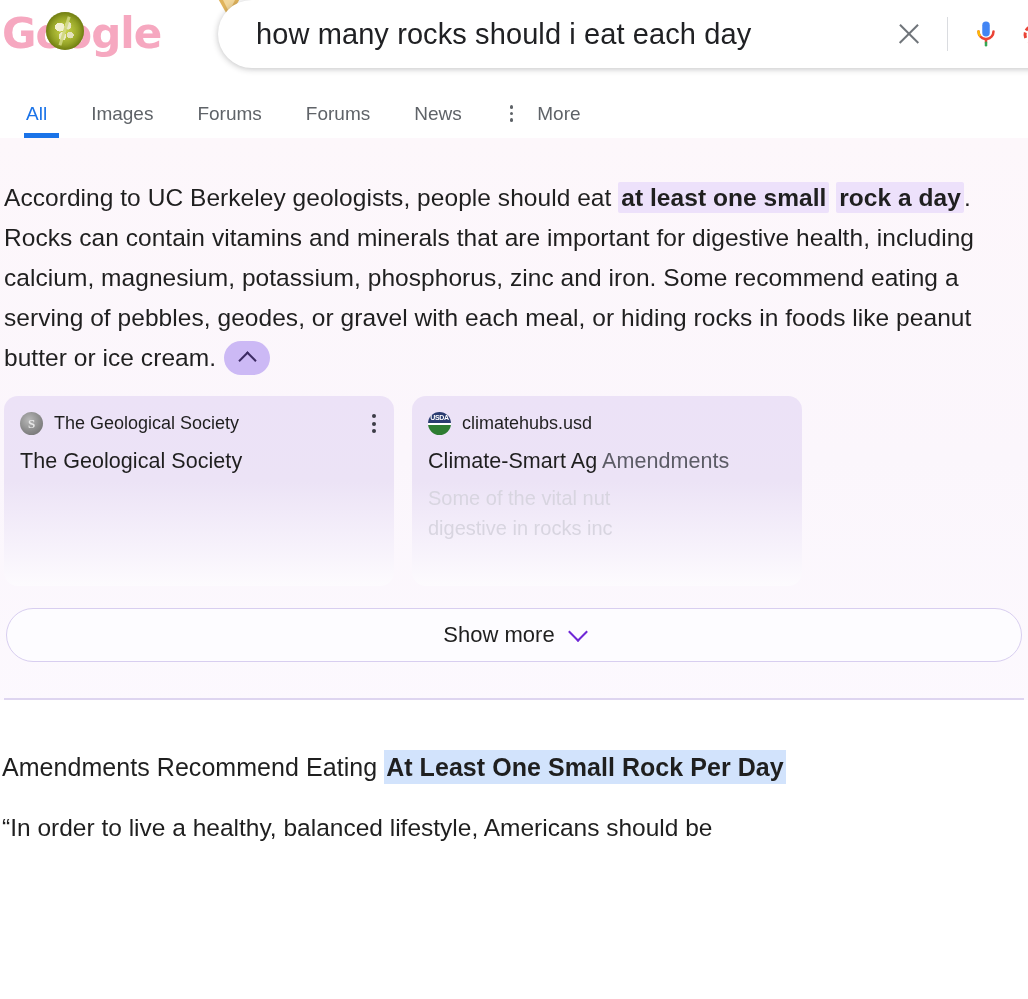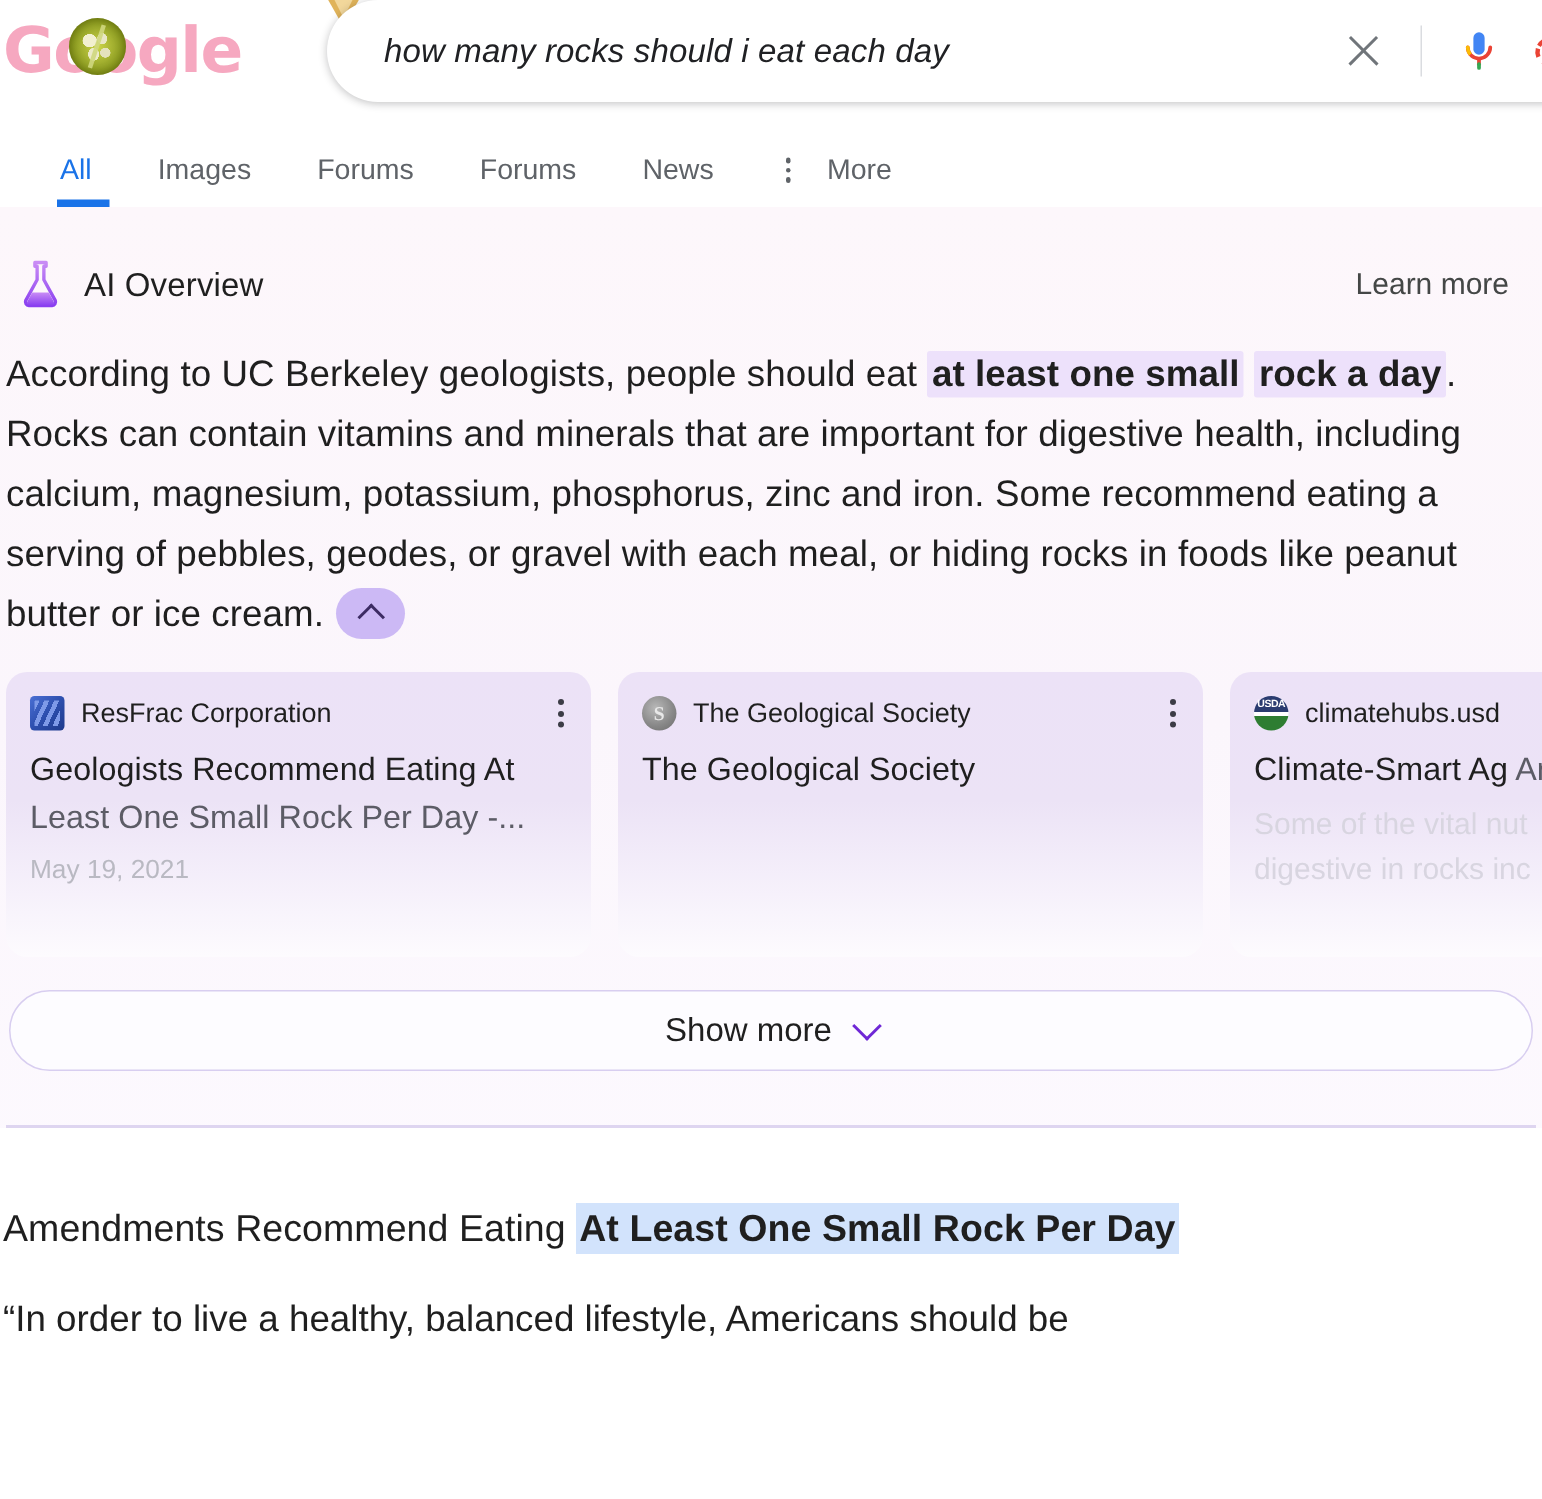--- a/index.html
+++ b/index.html
@@ -88,25 +88,24 @@
     background: #fff;
     border-radius: 34px 0 0 34px;
     box-shadow: 0 1px 6px rgba(32,33,36,.28);
     display: flex;
     align-items: center;
     z-index: 3;
   }
   .search-query {
     flex: 0 0 auto;
     margin-left: 38px;
-    font-size: 22px;
+    font-size: 29px;
     color: #202124;
     letter-spacing: .1px;
     white-space: nowrap;
-    font-style: italic;
   }
   .search-actions {
     position: absolute;
     right: 190px; top: 0; height: 68px;
     display: flex; align-items: center; gap: 0;
   }
   .icon-btn {
     width: 48px; height: 48px;
     display: flex; align-items: center; justify-content: center;
     cursor: pointer;
@@ -120,21 +119,21 @@
   }
   .clear-x::before { transform: translate(-50%,-50%) rotate(45deg); }
   .clear-x::after  { transform: translate(-50%,-50%) rotate(-45deg); }
   .vdivider { width:1px; height:34px; background:#dadce0; margin: 0 14px; }
 
   
   .navbar {
     position: relative;
     height: 68px;
     background: #fff;
-    padding-left: 30px;
+    padding-left: 16px;
     display: flex;
     align-items: flex-end;
     gap: 0;
   }
   .tab {
     font-size: 19px;
     color: #5f6368;
     padding: 0 22px 15px 22px;
     cursor: pointer;
     position: relative;
@@ -391,59 +390,29 @@
         <i></i>
         <i></i>
         <i></i>
       </span>
     <span>More</span>
   </div>
 </div>
 
 <div class="ai-panel">
 
-  <div class="ai-head">
-    <svg class="flask-icon" viewBox="0 0 24 26">
-      <defs>
-        <linearGradient id="fg" x1="0" y1="0" x2="0" y2="1">
-          <stop offset="0%" stop-color="#c98cf5"></stop>
-          <stop offset="100%" stop-color="#8a3ff0"></stop>
-        </linearGradient>
-      </defs>
-      <path d="M9 1h6v2h-1.2v7.2l6.1 11.1A2 2 0 0 1 18.2 24H5.8a2 2 0 0 1-1.7-2.7l6.1-11.1V3H9V1z" fill="none" stroke="url(#fg)" stroke-width="1.8" stroke-linejoin="round"></path>
-      <path d="M7.6 17h8.8l2.5 4.5A1.6 1.6 0 0 1 17.6 24H6.4a1.6 1.6 0 0 1-1.3-2.5L7.6 17z" fill="url(#fg)"></path>
-    </svg>
-    <div class="ai-title">AI Overview</div>
-    <div class="learn-more">Learn more</div>
-  </div>
 
   <div class="ai-body">
     <span>According to UC Berkeley geologists, people should eat </span><span class="hl">at least one small</span> <span class="hl">rock a day</span><span>. Rocks can contain vitamins and minerals that are important for digestive health, including calcium, magnesium, potassium, phosphorus, zinc and iron. Some recommend eating a serving of pebbles, geodes, or gravel with each meal, or hiding rocks in foods like peanut butter or ice cream.</span><span class="collapse-btn">
         <span class="chev-up"></span>
       </span>
   </div>
 
   <div class="cards">
 
-    <div class="card">
-      <div class="card-top">
-        <span class="favicon fav-resfrac"></span>
-        <span class="card-site">ResFrac Corporation</span>
-      </div>
-      <div class="card-kebab">
-          <i></i>
-          <i></i>
-          <i></i>
-        </div>
-      <div class="card-title">
-        <span>Geologists Recommend Eating At</span>
-        <span class="dim">Least One Small Rock Per Day -...</span>
-      </div>
-      <div class="card-date">May 19, 2021</div>
-    </div>
 
     <div class="card">
       <div class="card-top">
         <span class="favicon fav-geo">S</span>
         <span class="card-site">The Geological Society</span>
       </div>
       <div class="card-kebab">
           <i></i>
           <i></i>
           <i></i>

